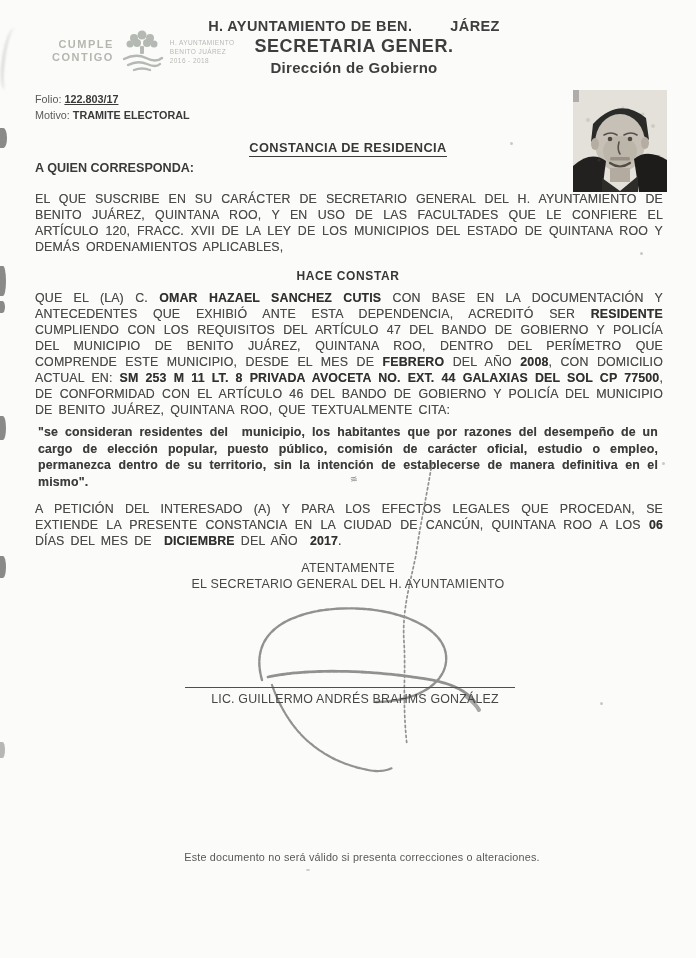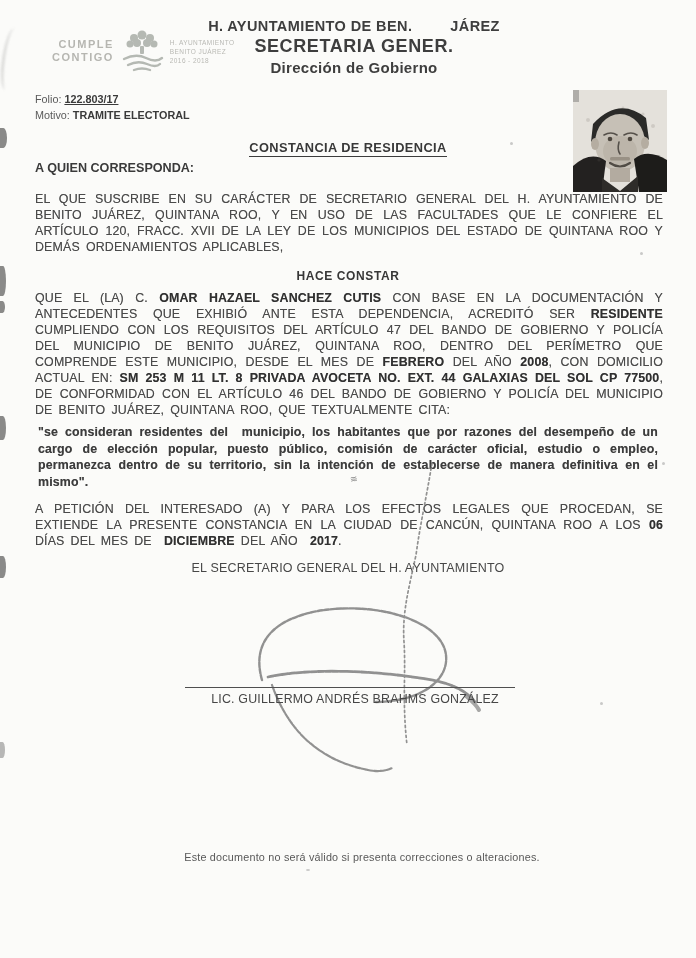--- a/index.html
+++ b/index.html
@@ -165,20 +165,21 @@
 
   <div class="hace">HACE CONSTAR</div>
 
   <div class="body-par p2"><span>QUE EL (LA) C. </span><b>OMAR HAZAEL SANCHEZ CUTIS</b><span> CON BASE EN LA DOCUMENTACIÓN Y ANTECEDENTES QUE EXHIBIÓ ANTE ESTA DEPENDENCIA, ACREDITÓ SER </span><b>RESIDENTE</b><span> CUMPLIENDO CON LOS REQUISITOS DEL ARTÍCULO 47 DEL BANDO DE GOBIERNO Y POLICÍA DEL MUNICIPIO DE BENITO JUÁREZ, QUINTANA ROO, DENTRO DEL PERÍMETRO QUE COMPRENDE ESTE MUNICIPIO, DESDE EL MES DE </span><b>FEBRERO</b><span> DEL AÑO </span><b>2008</b><span>, CON DOMICILIO ACTUAL EN: </span><b>SM 253 M 11 LT. 8 PRIVADA AVOCETA NO. EXT. 44 GALAXIAS DEL SOL CP 77500</b><span>, DE CONFORMIDAD CON EL ARTÍCULO 46 DEL BANDO DE GOBIERNO Y POLICÍA DEL MUNICIPIO DE BENITO JUÁREZ, QUINTANA ROO, QUE TEXTUALMENTE CITA:</span></div>
 
   <div class="body-par quote">"se consideran residentes del &nbsp;municipio, los habitantes que por razones del desempeño de un cargo de elección popular, puesto público, comisión de carácter oficial, estudio o empleo, permanezca dentro de su territorio, sin la intención de establecerse de manera definitiva en el mismo".</div>
 
   <div class="body-par petition"><span>A PETICIÓN DEL INTERESADO (A) Y PARA LOS EFECTOS LEGALES QUE PROCEDAN, SE EXTIENDE LA PRESENTE CONSTANCIA EN LA CIUDAD DE CANCÚN, QUINTANA ROO A LOS </span><b>06</b><span> DÍAS DEL MES DE &nbsp;</span><b>DICIEMBRE</b><span> DEL AÑO &nbsp;</span><b>2017</b><span>.</span></div>
 
   <div class="closing">
+    <div>ATENTAMENTE</div>
     <div>EL SECRETARIO GENERAL DEL H. AYUNTAMIENTO</div>
   </div>
 
   <svg class="sig-svg" viewBox="0 0 390 370">
     <g fill="none" stroke="#7f7f7f" stroke-linecap="round" opacity="0.85">
       <path d="M282,33 C276,70 270,95 266,125 C259,158 252,182 254,212 C256,242 252,272 257,315" stroke-width="1.7" stroke-dasharray="2.2 2.8"></path>
       <path d="M112,250 C102,215 120,190 168,181 C225,171 292,190 296,225 C299,252 268,272 225,272" stroke-width="2.4" stroke-dasharray="5 1.4"></path>
       <path d="M118,247 C160,238 225,240 282,250 C303,254 318,262 325,272" stroke-width="2.8" stroke-dasharray="6 1.2"></path>
       <path d="M122,255 C138,300 168,330 218,340 C228,342 236,341 242,338" stroke-width="2.2" stroke-dasharray="5 1.4"></path>
       <path d="M316,266 C322,271 327,276 329,280" stroke-width="4" opacity="0.8"></path>

